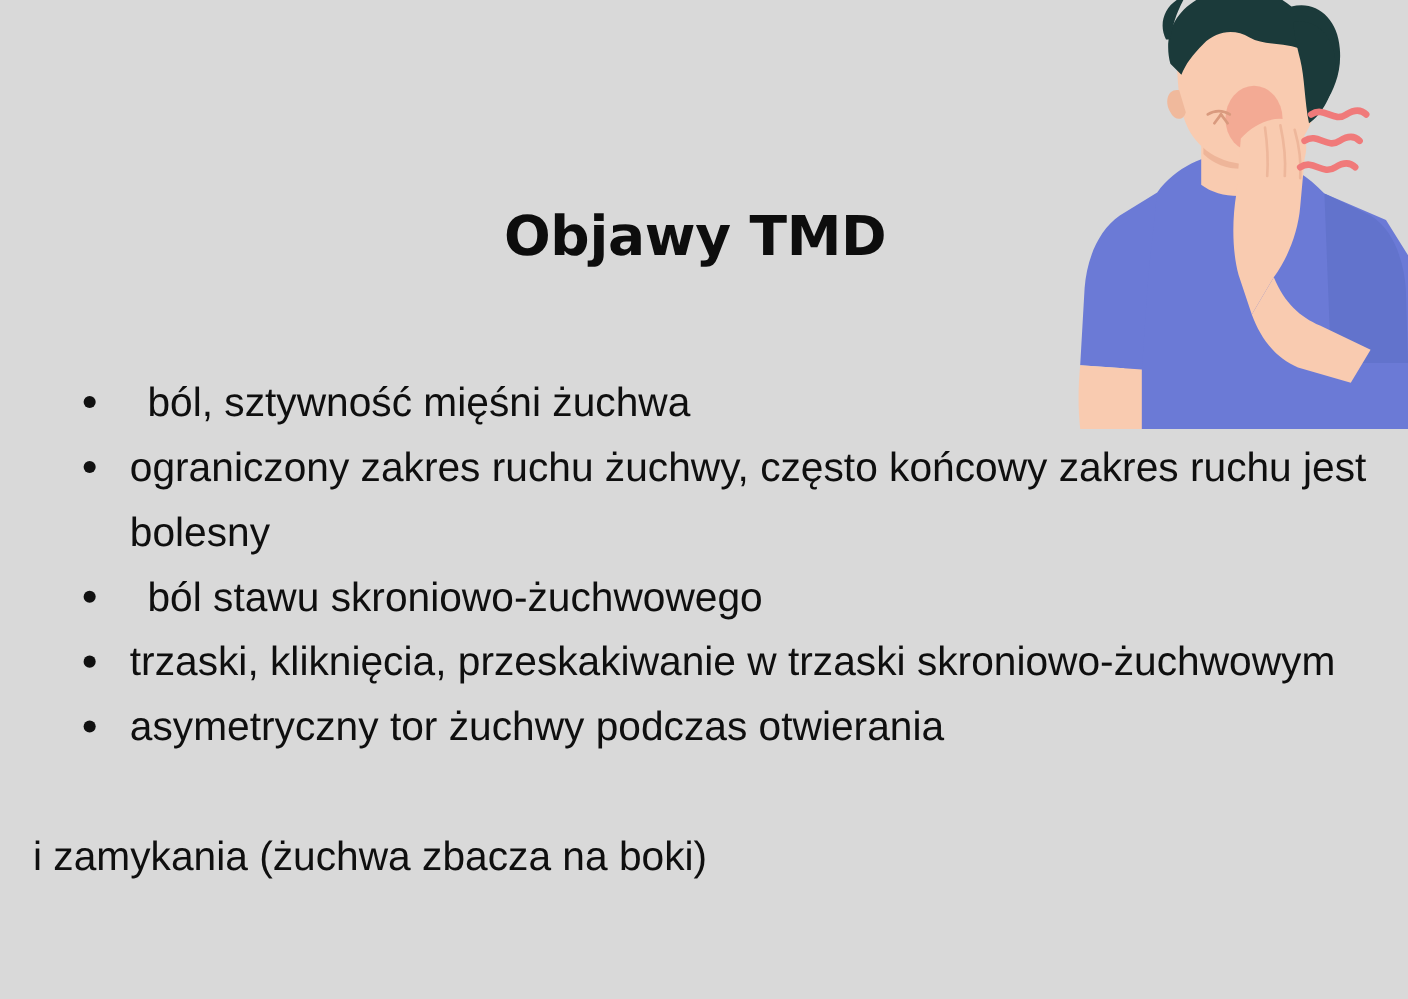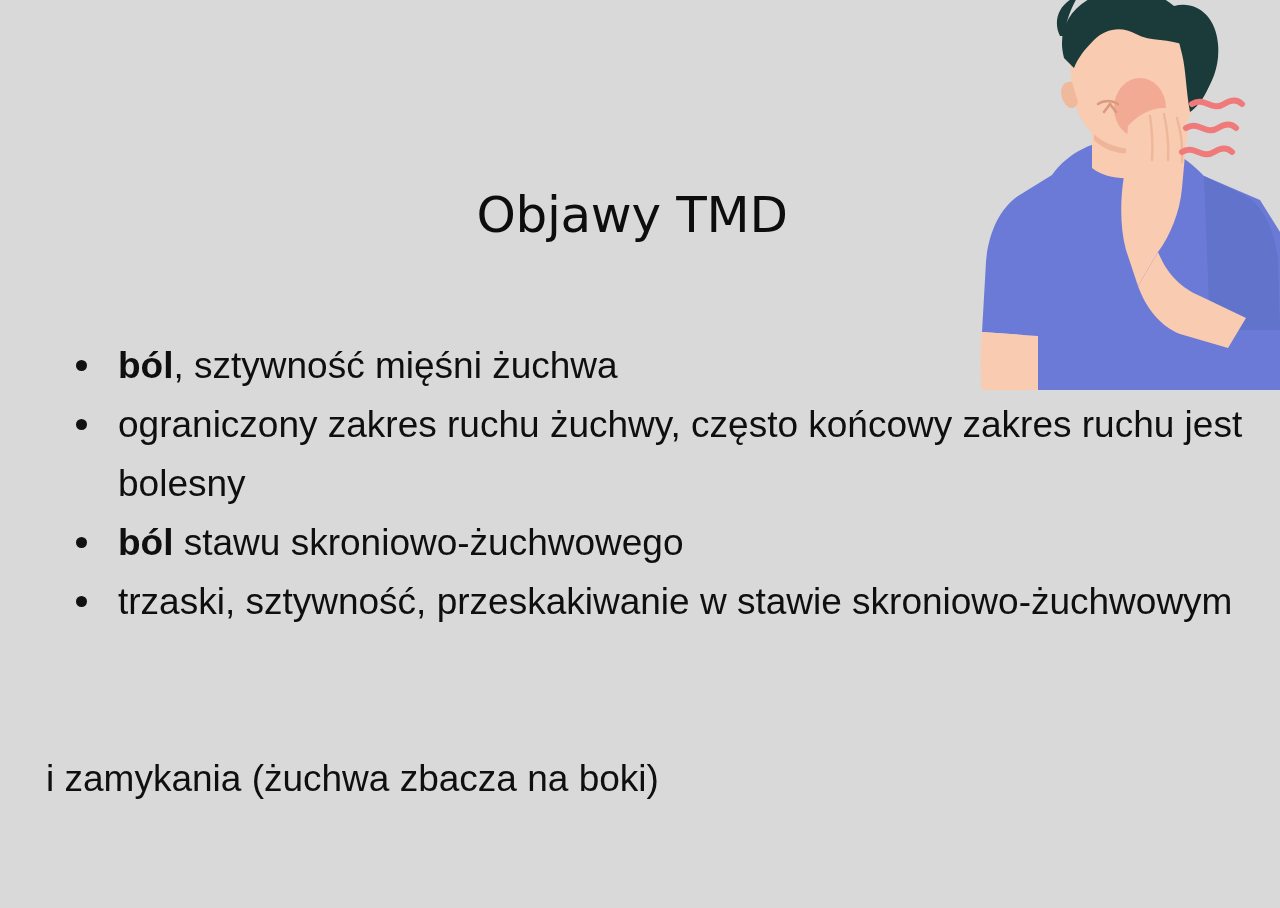--- a/index.html
+++ b/index.html
@@ -38,21 +38,21 @@
   }
 
   
   .title {
     position: absolute;
     top: 186px;
     left: 0;
     width: 1264px;
     text-align: center;
     font-size: 50px;
-    font-weight: normal;
+    font-weight: bold;
     color: #0d0d0d;
     letter-spacing: -0.3px;
     font-family: "DejaVu Sans", "Liberation Sans", sans-serif;
   }
 
   
   .bullet-list {
     position: absolute;
     top: 336px;
     left: 46px;
@@ -76,21 +76,22 @@
     top: 24px;
     width: 11px;
     height: 11px;
     border-radius: 50%;
     background: #111111;
   }
   .bullet-text {
     display: block;
   }
   .bullet-text b {
-    font-weight: bold;
+    font-weight: normal;
+    margin-left: 16px;
   }
   .tail-line {
     margin: 0;
     padding-left: 0;
     font-family: "Liberation Sans", "DejaVu Sans", sans-serif;
     font-size: 37px;
     line-height: 59px;
     color: #0f0f0f;
   }
 </style>
@@ -179,19 +180,23 @@
     <li class="bullet-item">
       <span class="bullet-dot"></span>
       <span class="bullet-text"><span>ograniczony zakres ruchu żuchwy, często końcowy zakres ruchu jest bolesny</span></span>
     </li>
     <li class="bullet-item">
       <span class="bullet-dot"></span>
       <span class="bullet-text"><b>ból</b><span> stawu skroniowo-żuchwowego</span></span>
     </li>
     <li class="bullet-item">
       <span class="bullet-dot"></span>
-      <span class="bullet-text"><span>trzaski, sztywność, przeskakiwanie w stawie skroniowo-żuchwowym</span></span>
+      <span class="bullet-text"><span>trzaski, kliknięcia, przeskakiwanie w trzaski skroniowo-żuchwowym</span></span>
+    </li>
+    <li class="bullet-item">
+      <span class="bullet-dot"></span>
+      <span class="bullet-text"><span>asymetryczny tor żuchwy podczas otwierania</span></span>
     </li>
   </ul>
 
-  <div class="tail-line" style="position:absolute; top:749px; left:46px; width:1200px;">i zamykania (żuchwa zbacza na boki)</div>
+  <div class="tail-line" style="position:absolute; top:749px; left:30px; width:1200px;">i zamykania (żuchwa zbacza na boki)</div>
 
 </div>
 
 </body></html>

